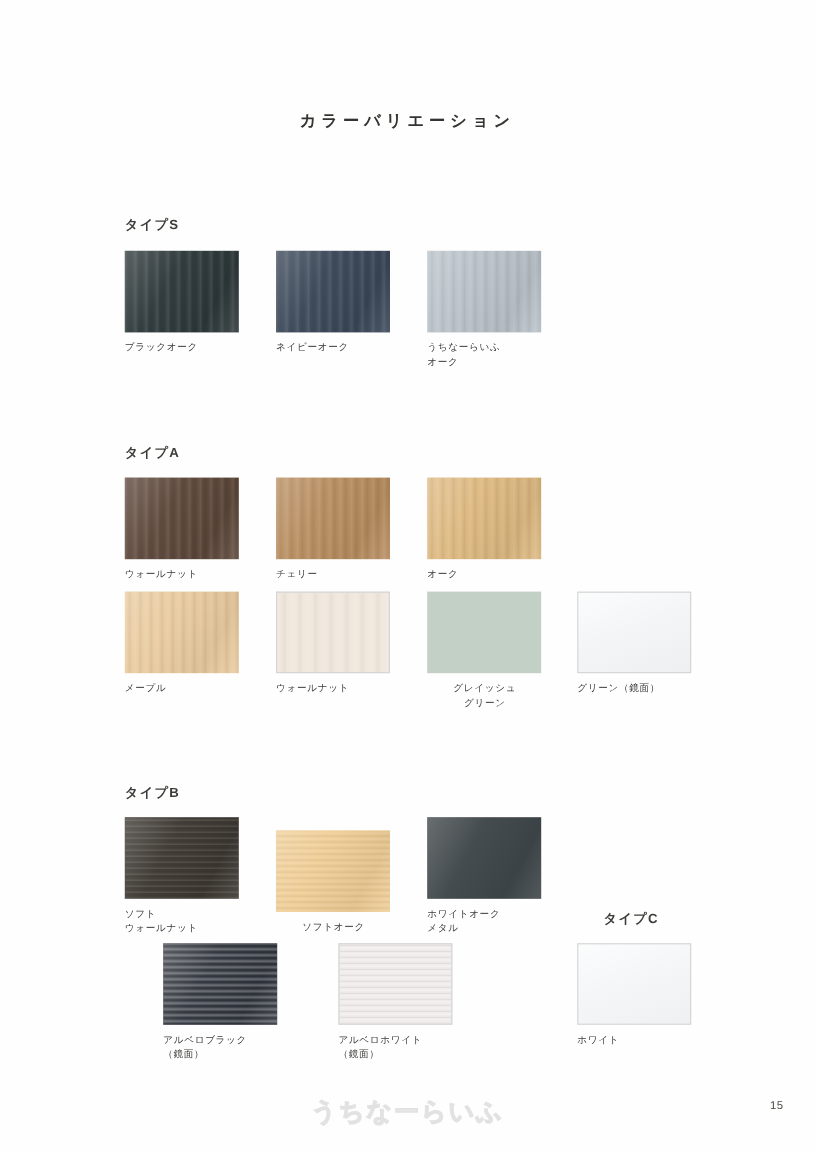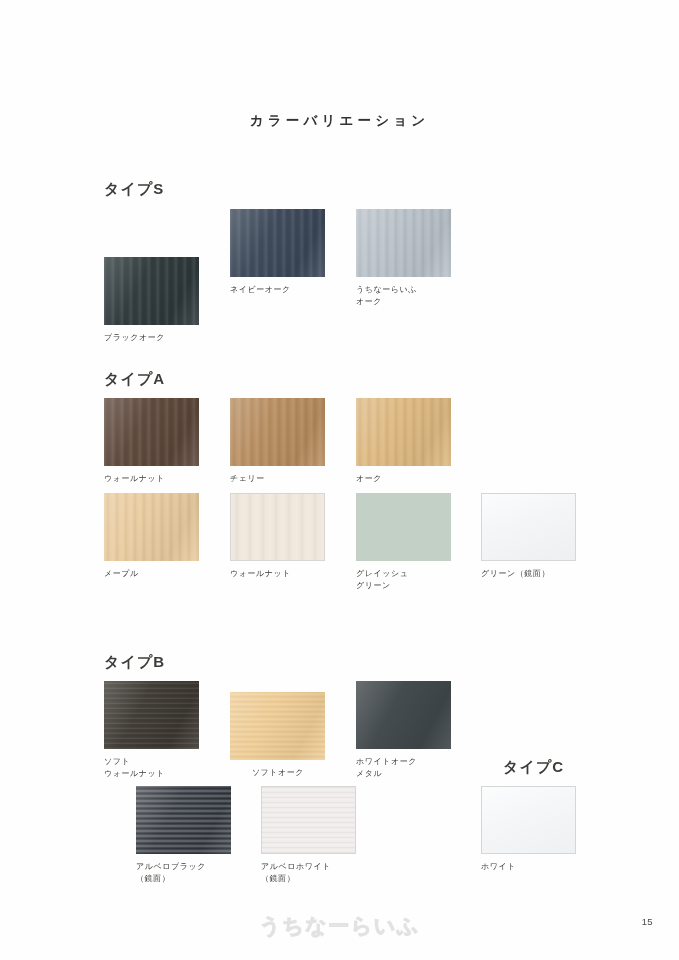--- a/index.html
+++ b/index.html
@@ -24,31 +24,30 @@
   .page-title {
     position: absolute;
     top: 92px;
     left: 0;
     width: 679px;
     text-align: center;
     font-size: 13.5px;
     letter-spacing: 4.2px;
     font-weight: 700;
     color: #33332f;
-    margin-top: 20px;
   }
   
   .section {
     position: absolute;
     left: 0;
     width: 679px;
   }
   .section-label {
     position: absolute;
-    font-size: 15px;
+    font-size: 11px;
     font-weight: 700;
     letter-spacing: 1.1px;
     color: #3c3c38;
     white-space: nowrap;
     text-align: right;
   }
   .swatch-cell {
     position: absolute;
     width: 96px;
   }
@@ -155,21 +154,21 @@
 </head>
 <body style="background: rgb(254, 254, 254);">
 
 <div class="page">
 
   <div class="page-title">カラーバリエーション</div>
 
   <div id="sections-root">
       <div class="section">
         <div class="section-label" style="top: 180px; left: 104px;">タイプS</div>
-        <div class="swatch-cell" style="left: 104px; top: 209px; margin-top: 48px;">
+        <div class="swatch-cell" style="left: 104px; top: 209px;">
           <div class="swatch border-none" style="background: rgb(45, 56, 58);">
             <div class="grain grain-vert"></div>
             <div class="sheen sheen-soft"></div>
           </div>
           <div class="swatch-label">ブラックオーク</div>
         </div>
         <div class="swatch-cell" style="left: 230px; top: 209px;">
           <div class="swatch border-none" style="background: rgb(58, 71, 88);">
             <div class="grain grain-vert"></div>
             <div class="sheen sheen-soft"></div>
@@ -215,21 +214,21 @@
           </div>
           <div class="swatch-label">メープル</div>
         </div>
         <div class="swatch-cell" style="left: 230px; top: 493px;">
           <div class="swatch border-thin" style="background: rgb(240, 231, 221);">
             <div class="grain grain-vert-soft"></div>
             <div class="sheen sheen-flat"></div>
           </div>
           <div class="swatch-label">ウォールナット</div>
         </div>
-        <div class="swatch-cell" style="left: 356px; top: 493px;">
+        <div class="swatch-cell" style="left: 356px; top: 493px; text-align: center;">
           <div class="swatch border-none" style="background: rgb(195, 208, 198);">
             <div class="grain grain-none"></div>
             <div class="sheen sheen-flat"></div>
           </div>
           <div class="swatch-label">グレイッシュ
 グリーン</div>
         </div>
         <div class="swatch-cell" style="left: 481px; top: 493px;">
           <div class="swatch border-thin" style="background: rgb(242, 244, 246);">
             <div class="grain grain-none"></div>
@@ -264,21 +263,21 @@
 メタル</div>
         </div>
         <div class="swatch-cell" style="left: 104px; top: 786px; margin-left: 32px;">
           <div class="swatch border-none" style="background: rgb(46, 51, 59);">
             <div class="grain grain-horiz-fine"></div>
             <div class="sheen sheen-soft"></div>
           </div>
           <div class="swatch-label">アルベロブラック
 （鏡面）</div>
         </div>
-        <div class="swatch-cell" style="left: 225px; top: 786px; padding-left: 36px;">
+        <div class="swatch-cell" style="left: 246px; top: 786px; padding-left: 36px;">
           <div class="swatch border-thin" style="background: rgb(238, 234, 234);">
             <div class="grain grain-horiz-fine"></div>
             <div class="sheen sheen-flat"></div>
           </div>
           <div class="swatch-label">アルベロホワイト
 （鏡面）</div>
         </div>
       </div>
       <div class="section">
         <div class="section-label" style="top: 758px; left: 503px;">タイプC</div>

